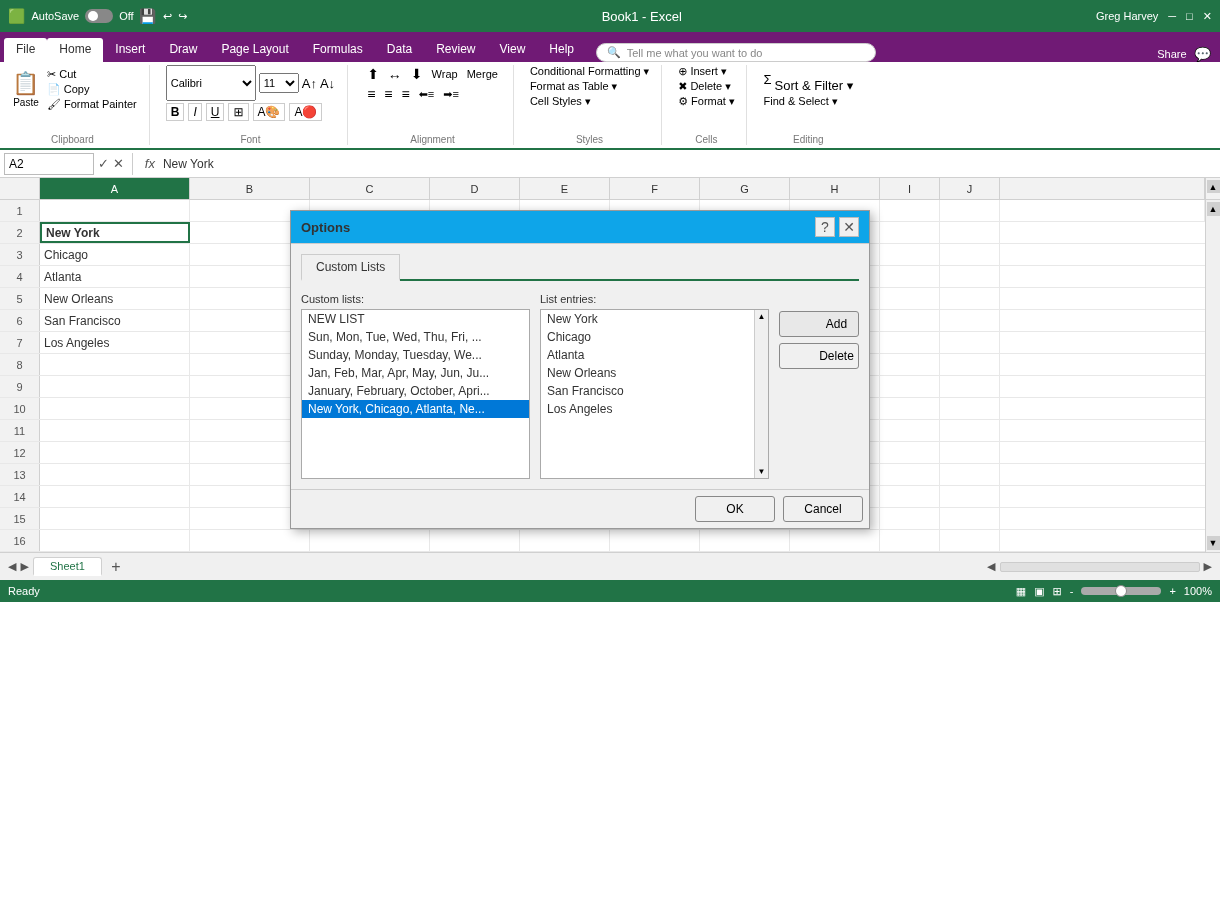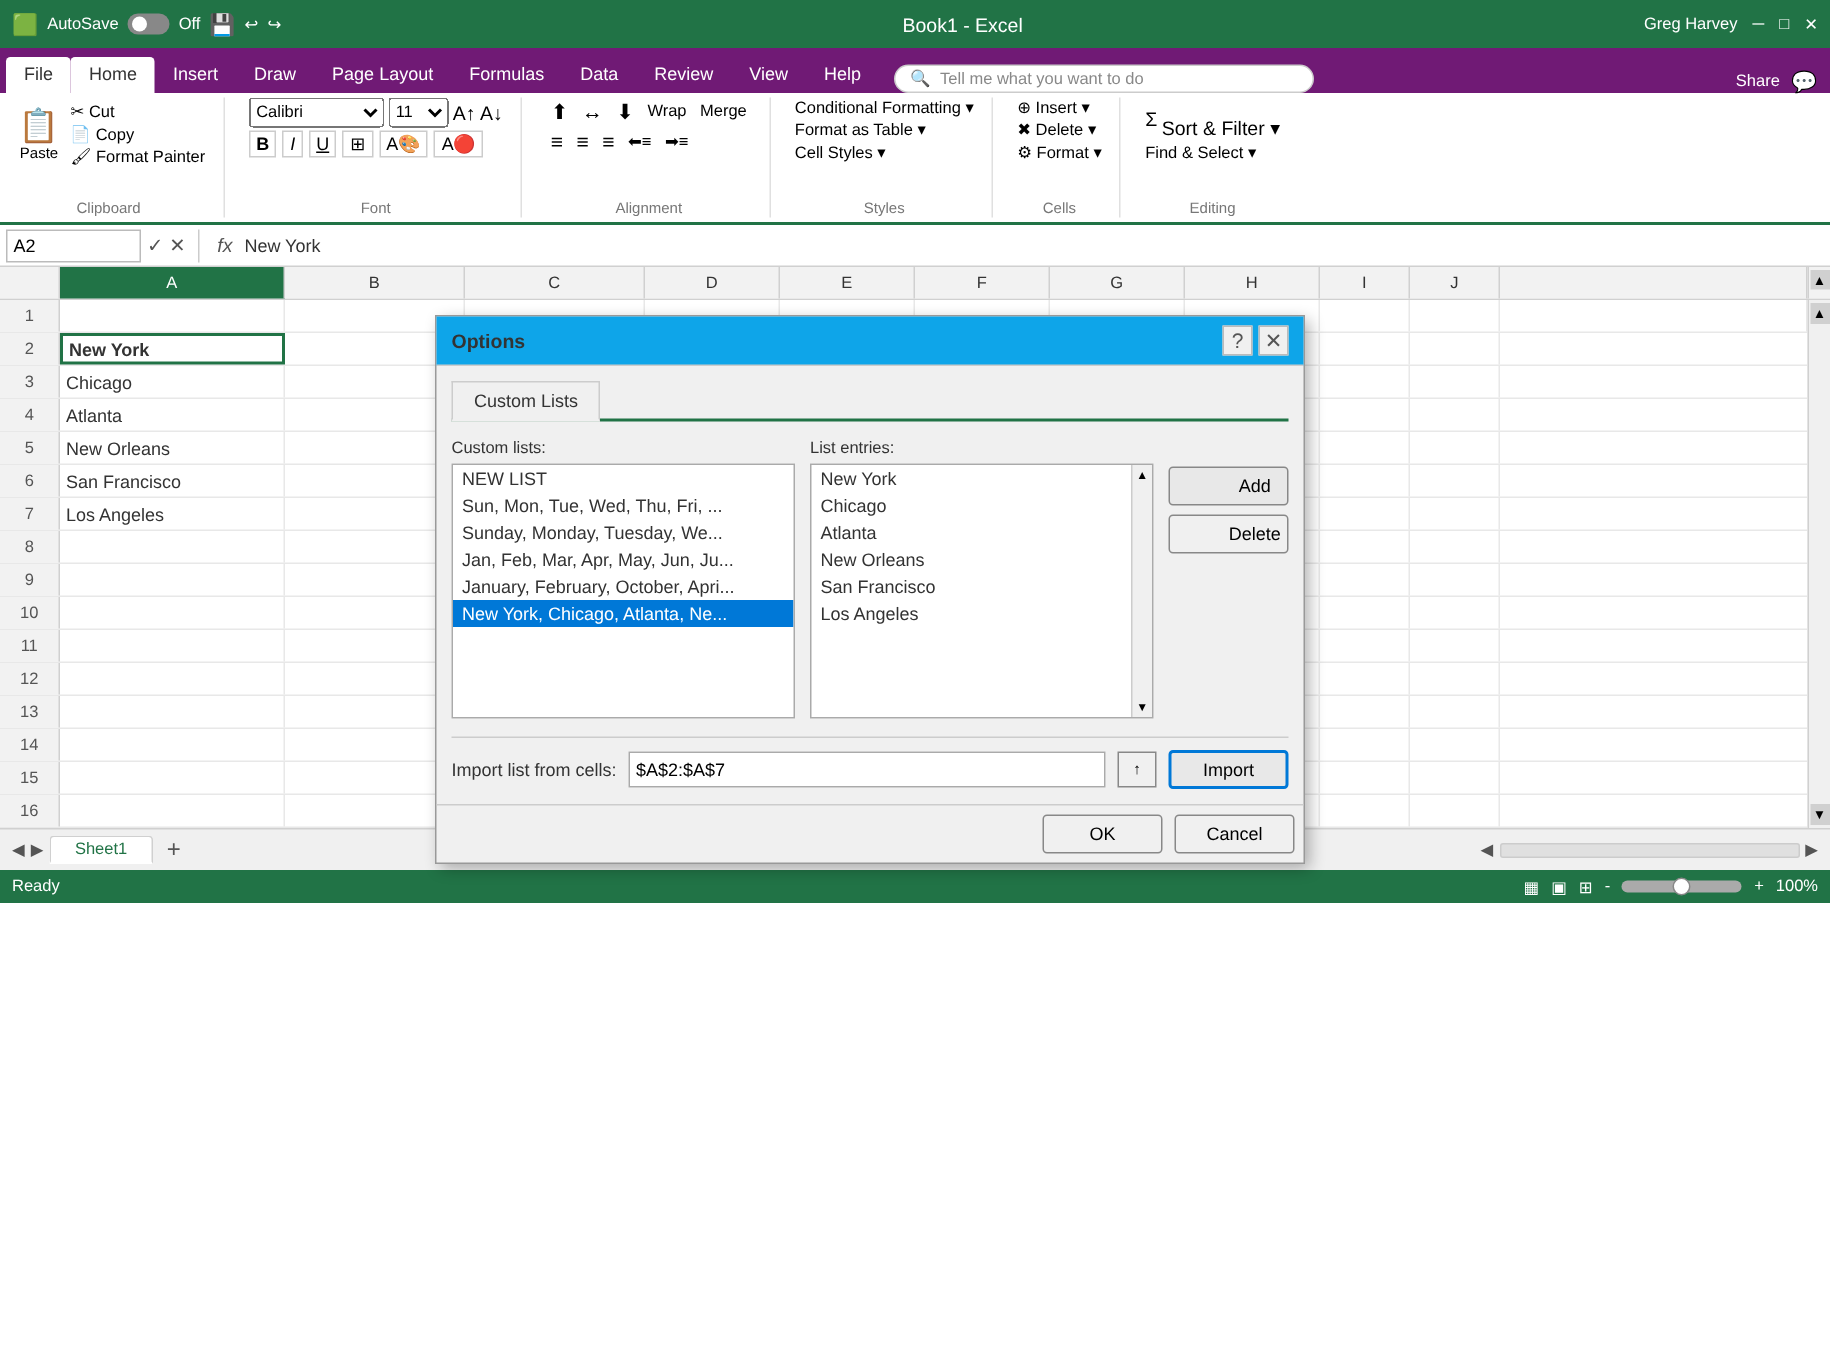--- a/index.html
+++ b/index.html
@@ -497,21 +497,21 @@
         <span style="font-size:11px;cursor:pointer;">✂ Cut</span>
         <span style="font-size:11px;cursor:pointer;">📄 Copy</span>
         <span style="font-size:11px;cursor:pointer;">🖌 Format Painter</span>
       </div>
     </div>
     <div class="ribbon-section-label">Clipboard</div>
   </div>
 
   <div class="ribbon-section">
     <div class="ribbon-row">
-      <select style="width:90px;font-size:11px;height:20px;"><option>Calibri</option></select>
+      <select style="width:90px;font-size:11px;height:36px;"><option>Calibri</option></select>
       <select style="width:40px;font-size:11px;height:20px;"><option>11</option></select>
       <span style="font-size:13px;cursor:pointer;">A↑</span>
       <span style="font-size:13px;cursor:pointer;">A↓</span>
     </div>
     <div class="ribbon-row" style="gap:4px;">
       <span style="font-weight:bold;cursor:pointer;font-size:12px;padding:1px 4px;border:1px solid #ccc;">B</span>
       <span style="font-style:italic;cursor:pointer;font-size:12px;padding:1px 4px;border:1px solid #ccc;">I</span>
       <span style="text-decoration:underline;cursor:pointer;font-size:12px;padding:1px 4px;border:1px solid #ccc;">U</span>
       <span style="cursor:pointer;font-size:12px;padding:1px 4px;border:1px solid #ccc;">⊞</span>
       <span style="cursor:pointer;font-size:12px;padding:1px 4px;border:1px solid #ccc;">A🎨</span>
@@ -930,26 +930,20 @@
             </div>
           </div>
         </div>
 
         <div class="dialog-buttons-right">
           <div class="dlg-btn primary">Add</div>
           <div class="dlg-btn">Delete</div>
         </div>
       </div>
 
-      <div class="import-row">
-        <label class="import-label">Import list from cells:</label>
-        <input class="import-input" value="$A$2:$A$7" style="">
-        <div class="import-btn-small">↑</div>
-        <div class="import-main-btn">Import</div>
-      </div>
     </div>
 
     <div class="dialog-footer">
       <div class="footer-btn">OK</div>
       <div class="footer-btn">Cancel</div>
     </div>
   </div>
 </div>
 
 </body></html>

